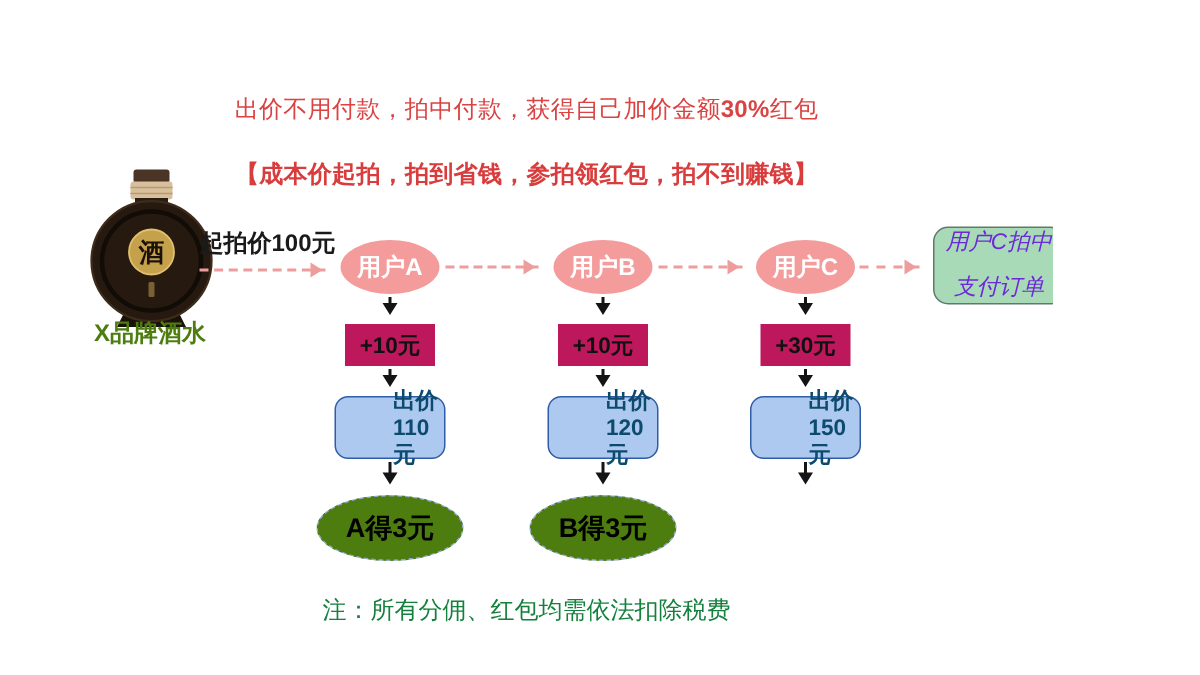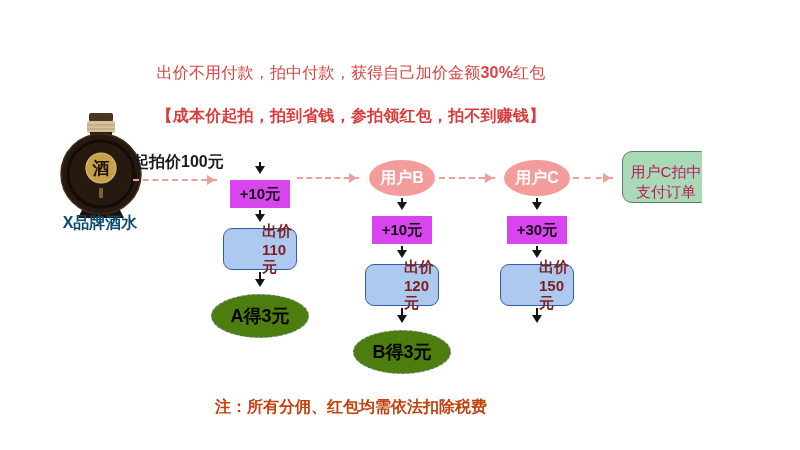--- a/index.html
+++ b/index.html
@@ -16,48 +16,48 @@
   .header-line1 b { font-weight:700; }
   .header-line2 {
     position:absolute; top:106px; left:0; right:0; text-align:center;
     font-size:16px; font-weight:700; color:#D93C3C; letter-spacing:.2px;
   }
 
   
   .bottle { position:absolute; left:57px; top:112px; width:88px; height:108px; }
   .product-label {
     position:absolute; left:22px; top:213px; width:156px; text-align:center;
-    font-size:16px; font-weight:700; color:#0c4a6e; line-height:1.22;
+    font-size:16px; font-weight:700; color:#4d7c0f; line-height:1.22;
   }
   .start-price {
     position:absolute; left:133px; top:152px;
     font-size:16px; font-weight:700; color:#1a1a1a;
   }
 
   
   .col {
     position:absolute; top:160px; width:140px;
     display:flex; flex-direction:column; align-items:center;
   }
   .col-a { left:190px; } .col-b { left:332px; } .col-c { left:467px; }
 
   .user-ellipse {
     width:66px; height:36px; border-radius:50%;
     background:#F49C9C; color:#ffffff; font-weight:700; font-size:16px;
     display:flex; align-items:center; justify-content:center; flex:none;
   }
   .inc-box {
-    width:60px; height:28px; background:#d946ef; color:#111;
+    width:60px; height:28px; background:#be185d; color:#111;
     font-weight:700; font-size:15px;
     display:flex; align-items:center; justify-content:center; flex:none;
   }
   .bid-box {
     width:74px; height:42px; background:#AEC9EF;
     border:1.5px solid #2F5DA8; border-radius:9px;
-    color:#7f1d1d; font-weight:700; font-size:15px;
+    color:#0c4a6e; font-weight:700; font-size:15px;
     display:flex; align-items:center; justify-content:center; flex:none;
     box-sizing:border-box;
     padding-left:38px;
   }
   .reward-ellipse {
     width:98px; height:44px; border-radius:50%;
     background:#4d7c0f; border:1.5px dashed #8FA6C8;
     color:#000; font-weight:700; font-size:18px;
     display:flex; align-items:center; justify-content:center; flex:none;
     box-sizing:border-box;
@@ -80,28 +80,28 @@
   }
   .harrow-bottle { left:133px; top:179px; width:84px; }
   .harrow-ab     { left:297px; top:177px; width:62px; }
   .harrow-bc     { left:439px; top:177px; width:56px; }
   .harrow-cr     { left:573px; top:177px; width:40px; }
 
   
   .result-box {
     position:absolute; left:622px; top:151px; width:88px; height:52px;
     background:#A9DAB8; border:1.5px solid #61796B; border-radius:10px;
-    display:flex; flex-direction:column; align-items:center; justify-content:flex-end;
-    font-size:15px; color:#be185d; line-height:1.32; box-sizing:border-box;
+    display:flex; flex-direction:column; align-items:center; justify-content:space-between;
+    font-size:15px; color:#6d28d9; line-height:1.32; box-sizing:border-box;font-style:italic;
   }
 
   
   .note {
     position:absolute; left:0; right:0; top:397px; text-align:center;
-    font-size:16px; font-weight:700; color:#c2410c;
+    font-size:16px; font-weight:400; color:#15803d;
   }
 </style>
 </head>
 <body>
 
 <div class="canvas">
 
   <div class="header-line1"><span>出价不用付款，拍中付款，获得自己加价金额</span><b>30%</b><span>红包</span></div>
   <div class="header-line2">【成本价起拍，拍到省钱，参拍领红包，拍不到赚钱】</div>
 
@@ -120,20 +120,21 @@
   </svg>
 
   <div class="product-label">
     <div>X品牌酒水</div>
   </div>
 
   <div class="start-price">起拍价100元</div>
   <div class="harrow harrow-bottle"></div>
 
   <div class="col col-a">
+    <div class="user-ellipse">用户A</div>
     <div class="varrow varrow-s"></div>
     <div class="inc-box">+10元</div>
     <div class="varrow varrow-s"></div>
     <div class="bid-box">出价110元</div>
     <div class="varrow varrow-l"></div>
     <div class="reward-ellipse">A得3元</div>
   </div>
 
   <div class="harrow harrow-ab"></div>
 

